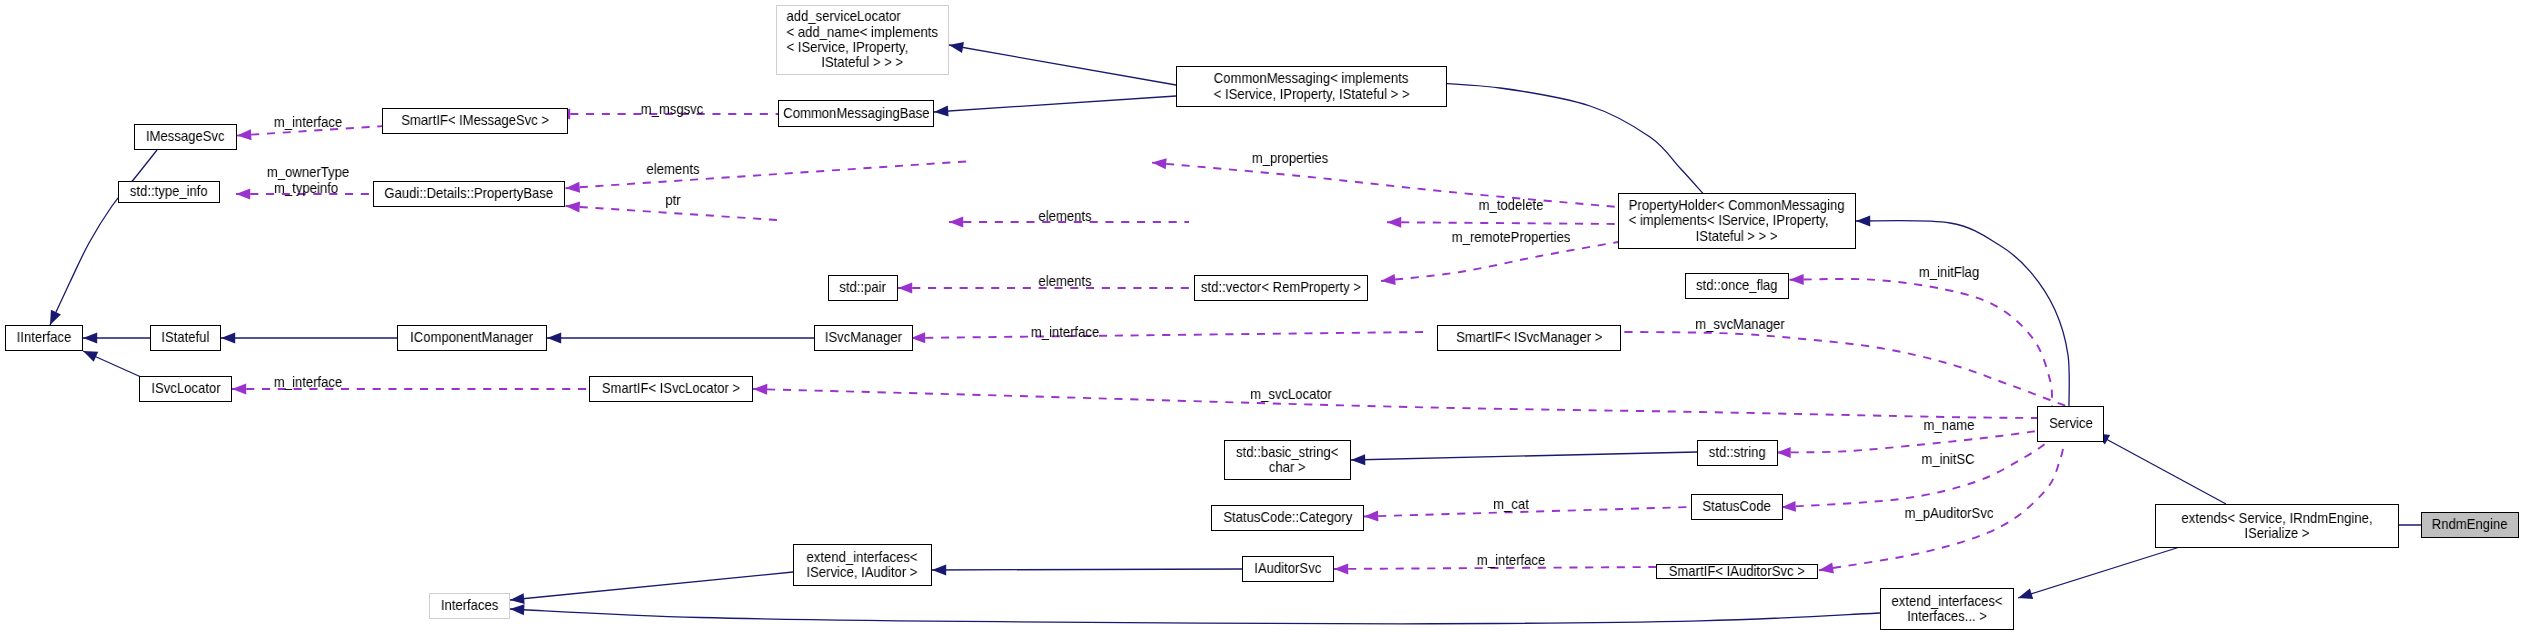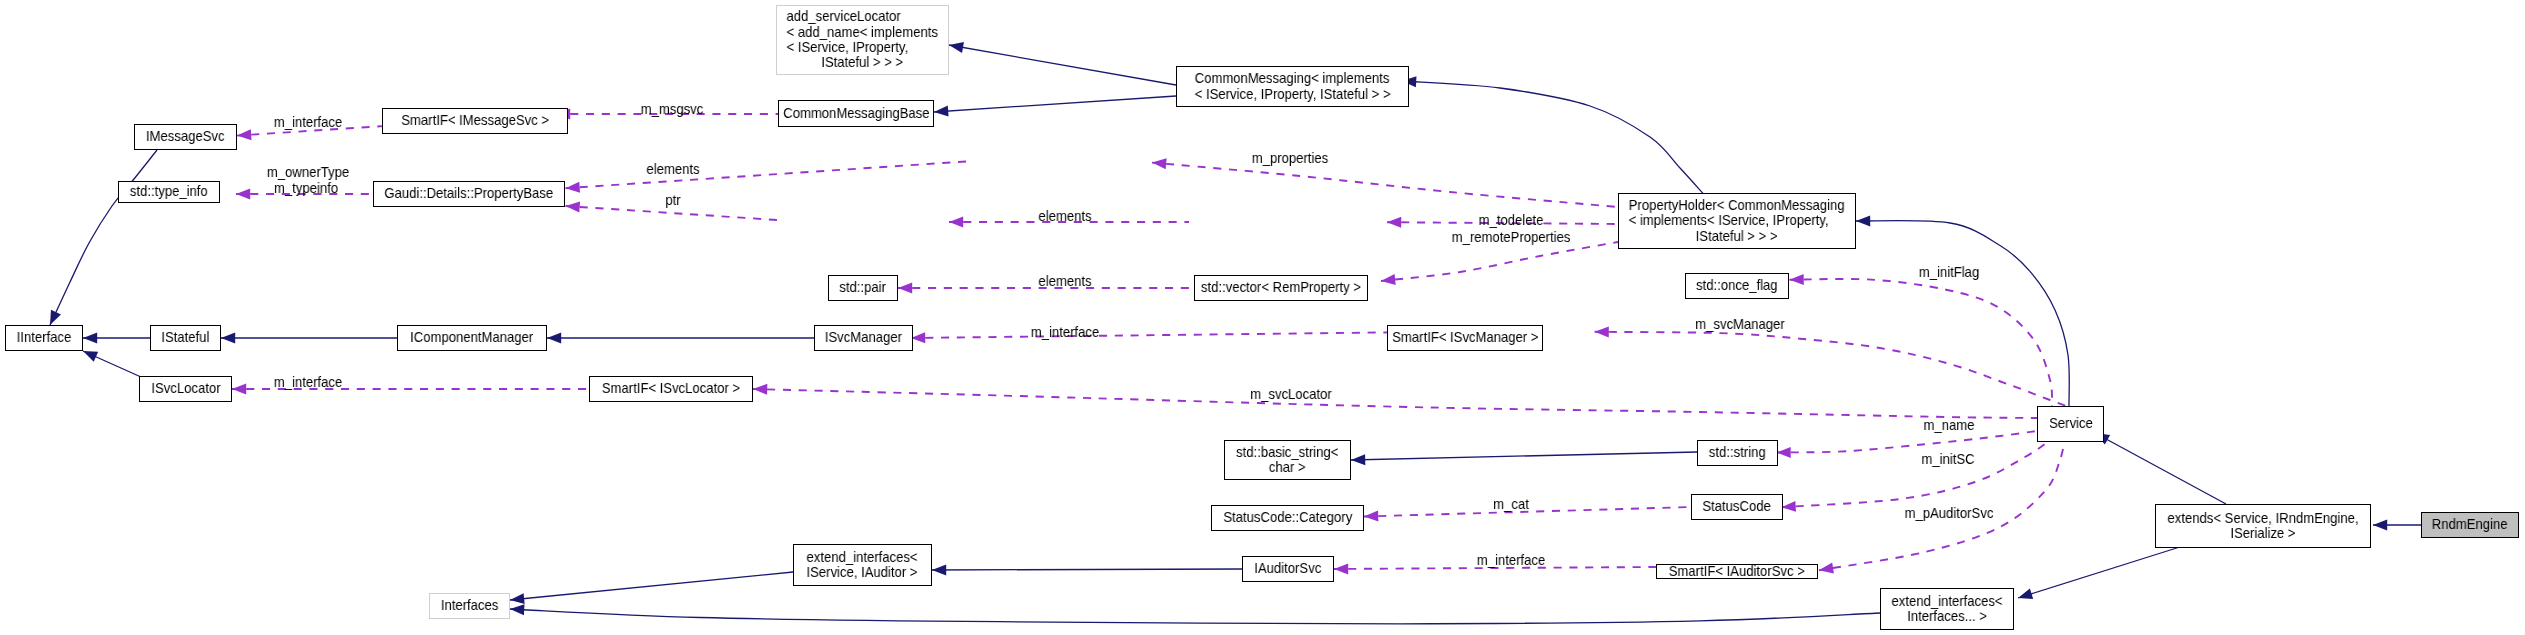--- a/index.html
+++ b/index.html
@@ -168,21 +168,21 @@
     </g>
   </svg>
   <div class="node light" style="left:776px;top:5px;width:173px;height:70px">
     <div class="lines">
         <span>add_serviceLocator</span>
         <span>&lt; add_name&lt; implements</span>
         <span>&lt; IService, IProperty,</span>
         <span>IStateful &gt; &gt; &gt;</span>
       </div>
   </div>
-  <div class="node" style="left:1176px;top:66px;width:233px;height:41px">
+  <div class="node" style="left:1176px;top:66px;width:271px;height:41px">
     <div class="lines">
         <span>CommonMessaging&lt; implements</span>
         <span>&lt; IService, IProperty, IStateful &gt; &gt;</span>
       </div>
   </div>
   <div class="node" style="left:778px;top:100px;width:156px;height:27px">
     <div class="lines">
         <span>CommonMessagingBase</span>
       </div>
   </div>
@@ -241,21 +241,21 @@
   <div class="node" style="left:397px;top:325px;width:150px;height:26px">
     <div class="lines">
         <span>IComponentManager</span>
       </div>
   </div>
   <div class="node" style="left:814px;top:325px;width:99px;height:26px">
     <div class="lines">
         <span>ISvcManager</span>
       </div>
   </div>
-  <div class="node" style="left:1387px;top:325px;width:156px;height:26px">
+  <div class="node" style="left:1437px;top:325px;width:184px;height:26px">
     <div class="lines">
         <span>SmartIF&lt; ISvcManager &gt;</span>
       </div>
   </div>
   <div class="node" style="left:139px;top:376px;width:93px;height:26px">
     <div class="lines">
         <span>ISvcLocator</span>
       </div>
   </div>
   <div class="node" style="left:589px;top:376px;width:164px;height:26px">
@@ -282,21 +282,21 @@
   <div class="node" style="left:1211px;top:505px;width:153px;height:26px">
     <div class="lines">
         <span>StatusCode::Category</span>
       </div>
   </div>
   <div class="node" style="left:1691px;top:494px;width:92px;height:26px">
     <div class="lines">
         <span>StatusCode</span>
       </div>
   </div>
-  <div class="node" style="left:2155px;top:504px;width:216px;height:44px">
+  <div class="node" style="left:2155px;top:504px;width:244px;height:44px">
     <div class="lines">
         <span>extends&lt; Service, IRndmEngine,</span>
         <span>ISerialize &gt;</span>
       </div>
   </div>
   <div class="node sel" style="left:2421px;top:512px;width:98px;height:26px">
     <div class="lines">
         <span>RndmEngine</span>
       </div>
   </div>
@@ -344,21 +344,21 @@
     </div>
   <div class="elabel" style="left:672.5px;top:192.7px">
       <span>ptr</span>
     </div>
   <div class="elabel" style="left:1290px;top:150.7px">
       <span>m_properties</span>
     </div>
   <div class="elabel" style="left:1064.7px;top:208.7px">
       <span>elements</span>
     </div>
-  <div class="elabel" style="left:1511.3px;top:213px">
+  <div class="elabel" style="left:1511.3px;top:198px">
       <span>m_todelete</span>
     </div>
   <div class="elabel" style="left:1511.4px;top:230.3px">
       <span>m_remoteProperties</span>
     </div>
   <div class="elabel" style="left:1064.5px;top:274.1px">
       <span>elements</span>
     </div>
   <div class="elabel" style="left:1948.5px;top:264.9px">
       <span>m_initFlag</span>

